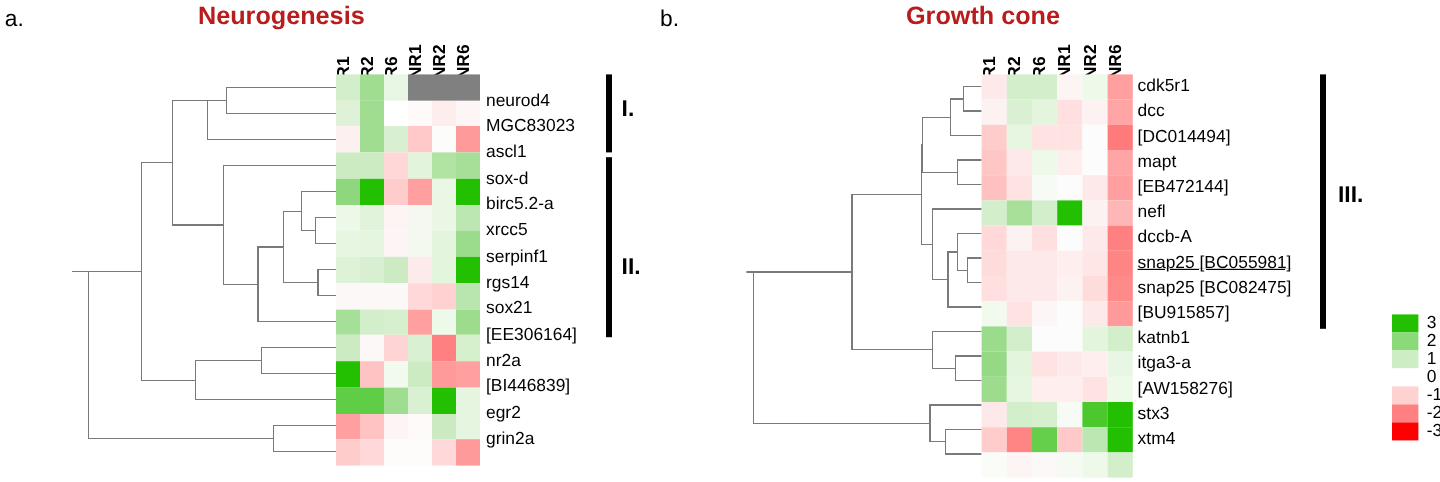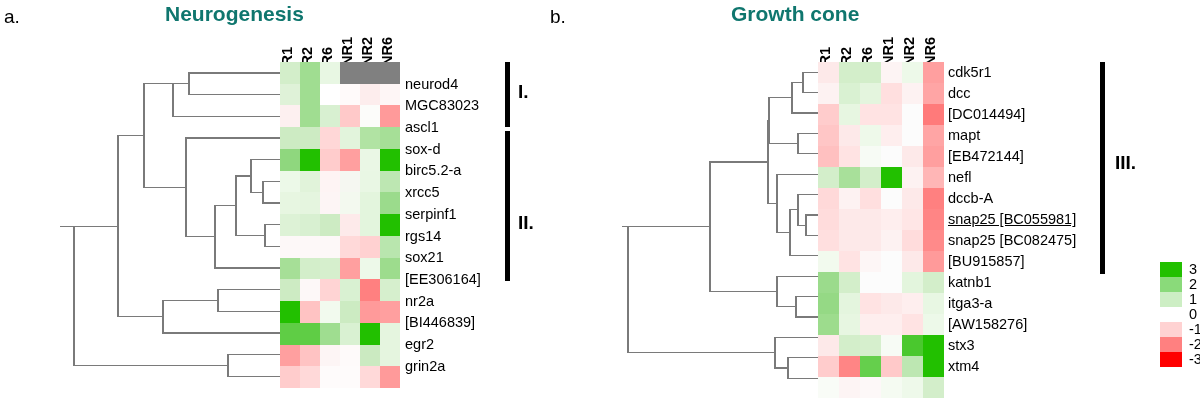--- a/index.html
+++ b/index.html
@@ -18,21 +18,21 @@
   .panel-letter {
     position: absolute;
     font-size: 19px;
     font-weight: 400;
     color: #000;
   }
   .panel-title {
     position: absolute;
     font-size: 21px;
     font-weight: bold;
-    color: #0f766e;
+    color: #b91c1c;
     white-space: nowrap;
   }
   .dendro {
     position: absolute;
   }
   .heatmap {
     position: absolute;
     display: grid;
   }
   .hm-cell {
@@ -251,21 +251,21 @@
     <div class="row-label" style="height: 6.66667%;">egr2</div>
     <div class="row-label" style="height: 6.66667%;">grin2a</div>
   </div>
 
 <div class="group-bar" style="left:505px; top:62px; height:65px;"></div>
 <div class="group-num" style="left:518px; top:81px;">I.</div>
 <div class="group-bar" style="left:505px; top:131px; height:150px;"></div>
 <div class="group-num" style="left:518px; top:212px;">II.</div>
 
 <div class="panel-letter" style="left:550px; top:6px;">b.</div>
-<div class="panel-title" style="left:731px; top:2px;">Growth cone</div>
+<div class="panel-title" style="left:755px; top:2px;">Growth cone</div>
 
 <svg class="dendro" style="left:622px; top:62px;" width="196" height="336" viewBox="0 0 196 336">
   <g stroke="#7a7a7a" stroke-width="1.1" fill="none" shape-rendering="crispEdges">
 
     <path d="M196 10.2 L181 10.2 L181 30.6 L196 30.6"></path>
 
     <path d="M181 20.4 L170 20.4 L170 51 L196 51"></path>
 
     <path d="M196 71.4 L176 71.4 L176 91.8 L196 91.8"></path>
 

